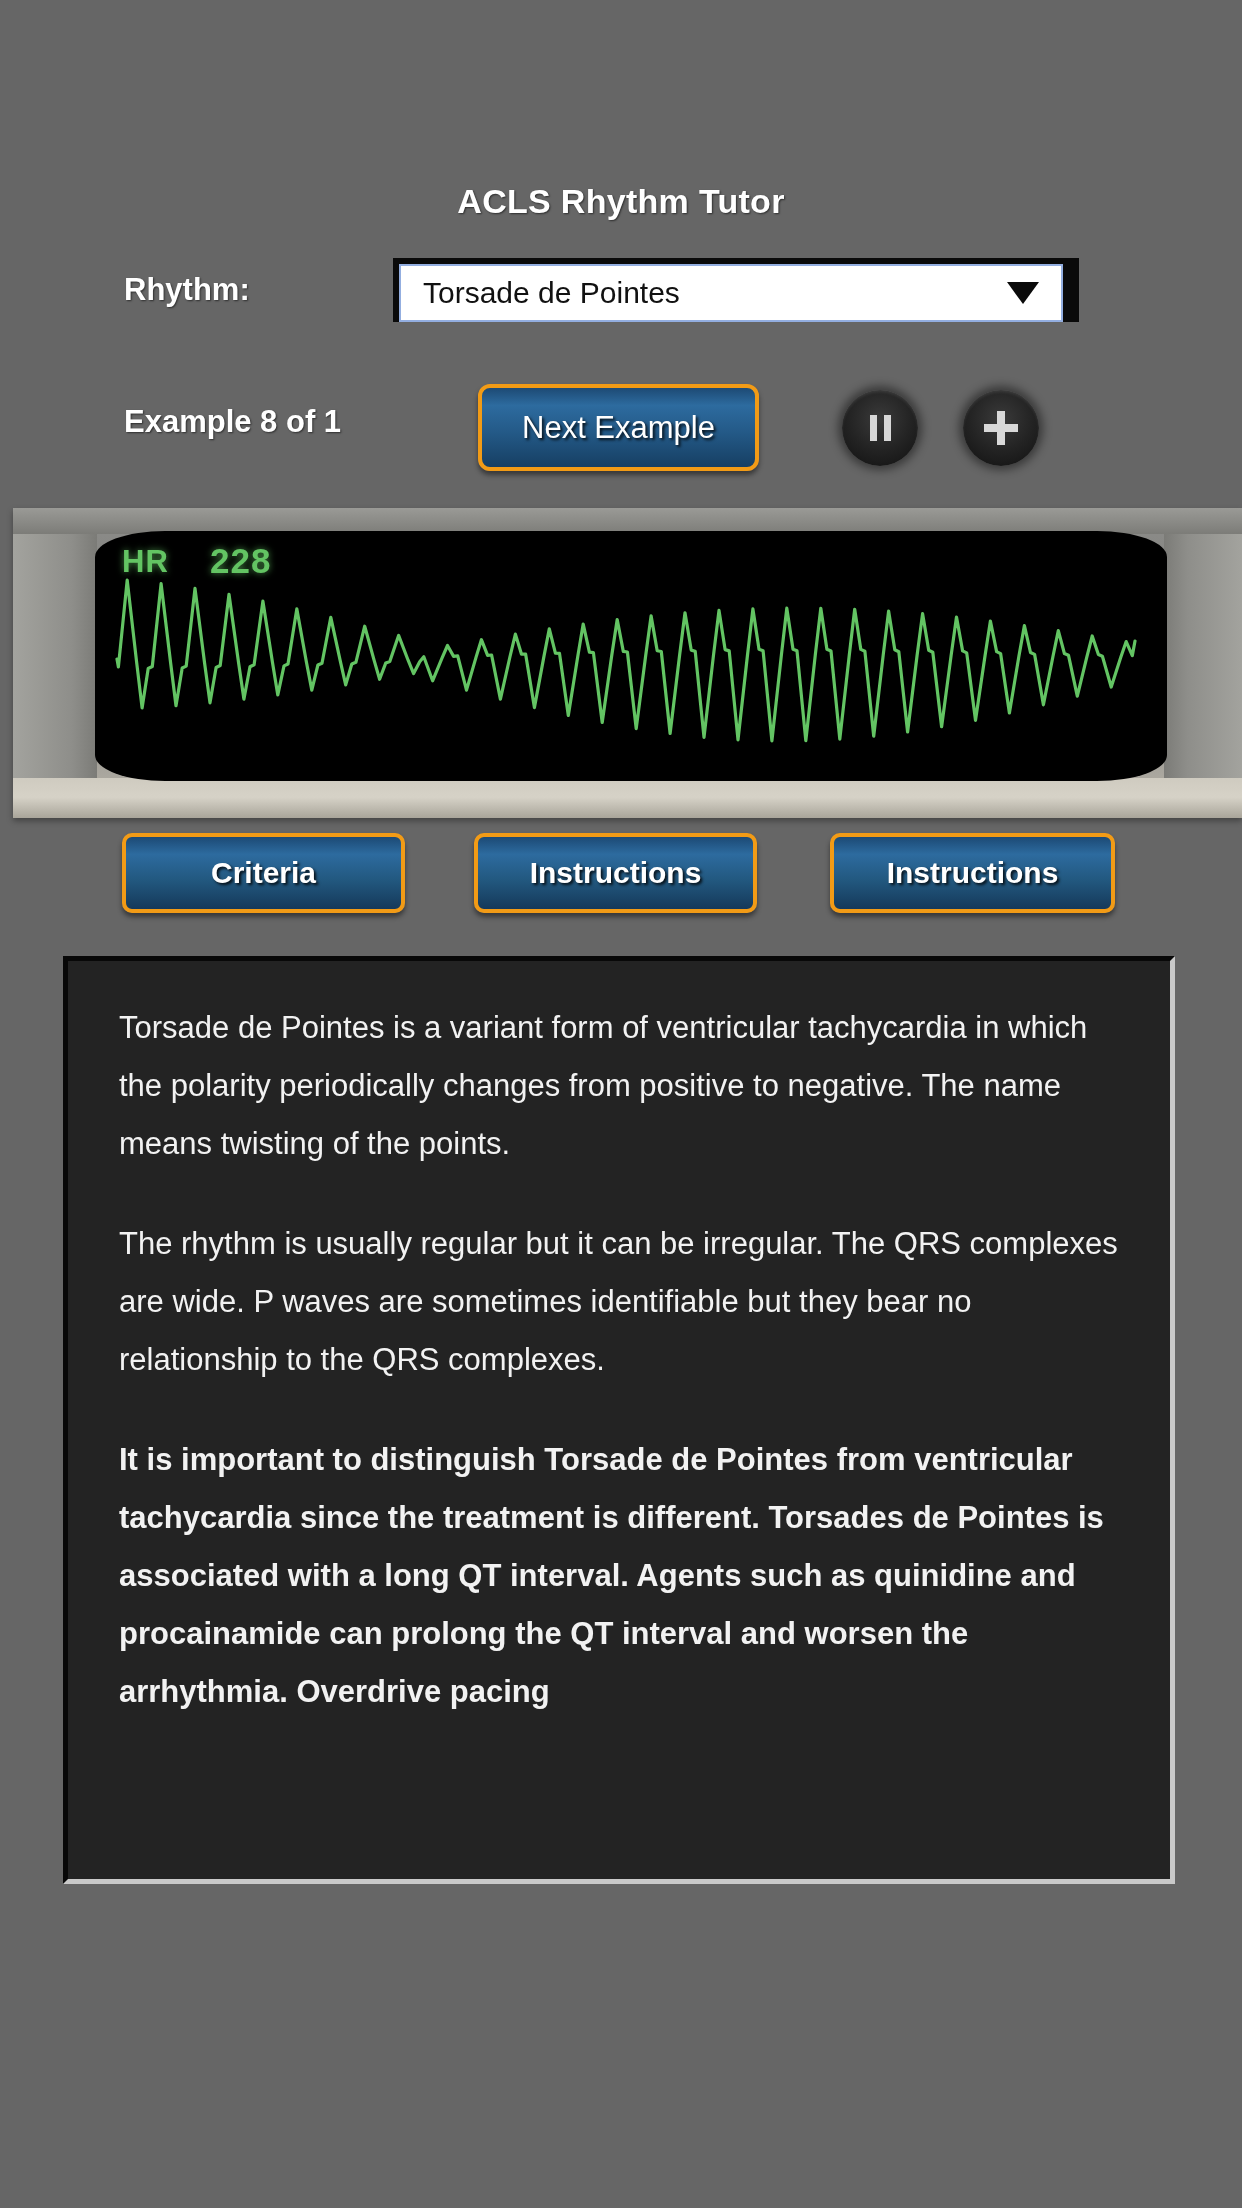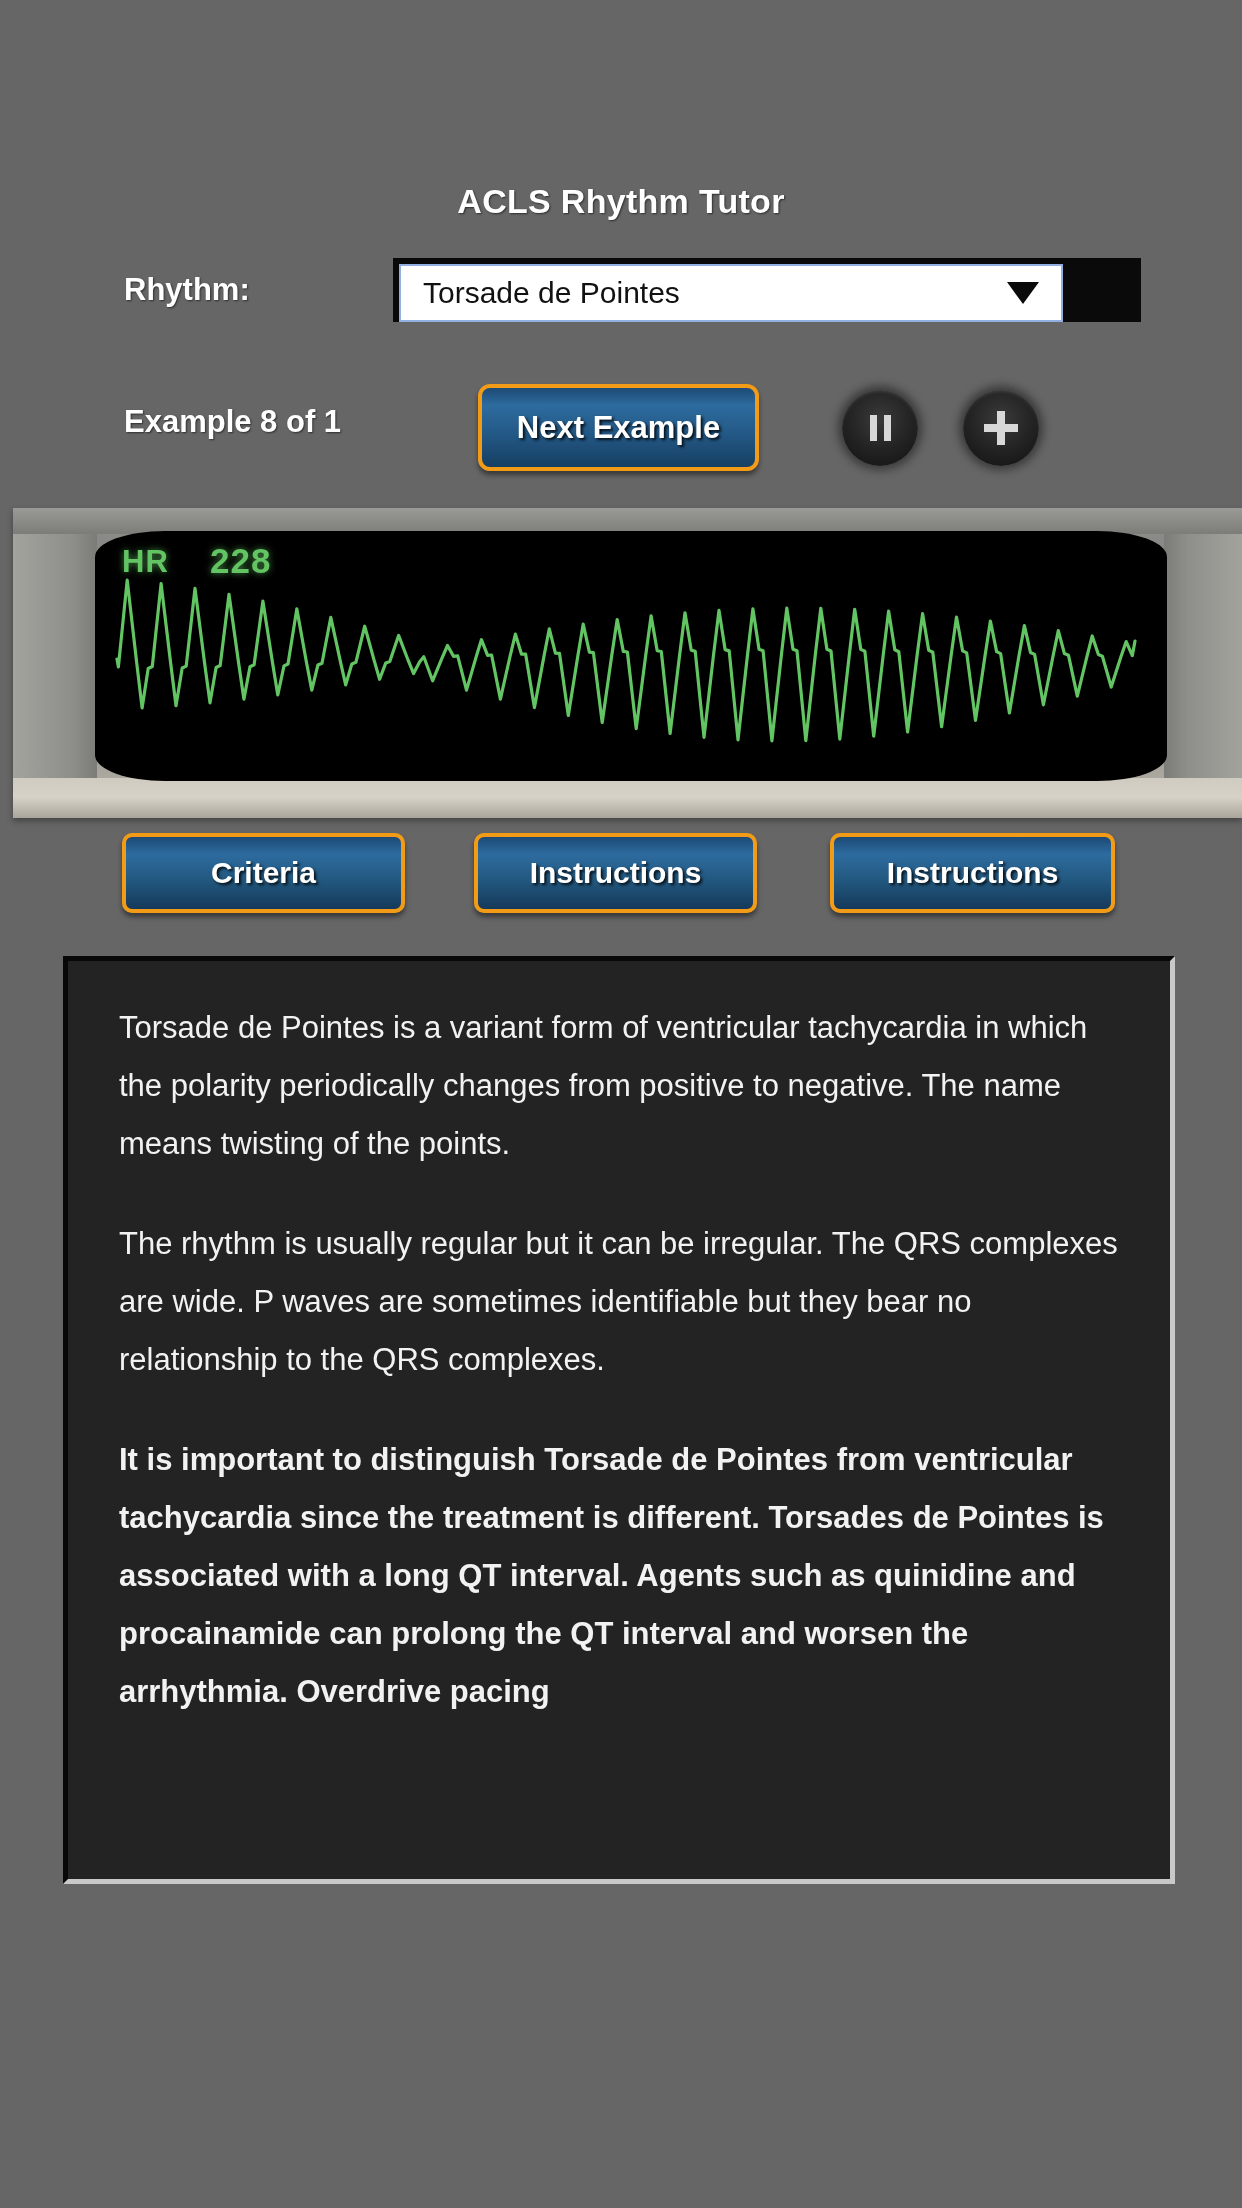--- a/index.html
+++ b/index.html
@@ -44,21 +44,21 @@
     top: 14px;
     color: #ffffff;
     font-size: 31px;
     font-weight: bold;
     text-shadow: 1px 1px 2px rgba(0,0,0,0.55);
   }
   .rhythm-select-wrap {
     position: absolute;
     left: 393px;
     top: 0px;
-    width: 748px;
+    width: 686px;
     height: 64px;
     background: #0a0a0a;
     padding: 4px 0 4px 4px;
     box-sizing: border-box;
   }
   .rhythm-select {
     position: absolute;
     left: 6px;
     top: 6px;
     width: 664px;
@@ -114,21 +114,21 @@
         #1d4a74 0%, #2d6b9f 22%, #245a88 55%, #163f63 100%);
     box-shadow: 0 4px 5px rgba(0,0,0,0.45);
     display: flex;
     align-items: center;
     justify-content: center;
     cursor: pointer;
   }
   .next-example-btn span {
     color: #ffffff;
     font-size: 31px;
-    font-weight: bold;
+    font-weight: normal;
     text-shadow: 2px 2px 3px rgba(0,0,0,0.85);
   }
   .round-btn {
     position: absolute;
     top: 12px;
     width: 76px;
     height: 76px;
     border-radius: 50%;
     background: radial-gradient(circle at 50% 38%, #3a3a3a 0%, #232323 52%, #101010 100%);
     box-shadow: 0 0 10px 4px rgba(0,0,0,0.45), inset 0 2px 3px rgba(255,255,255,0.10);

